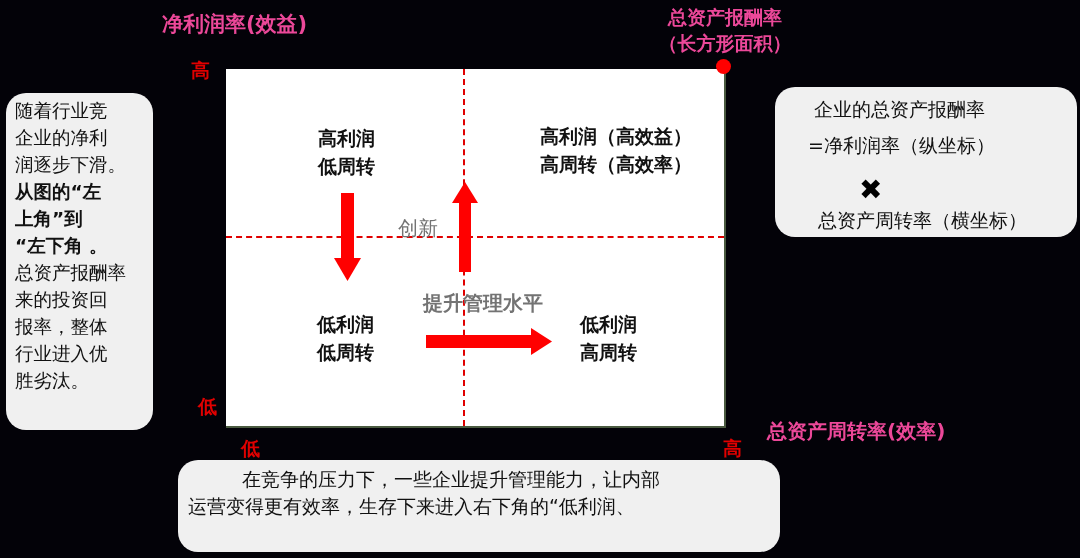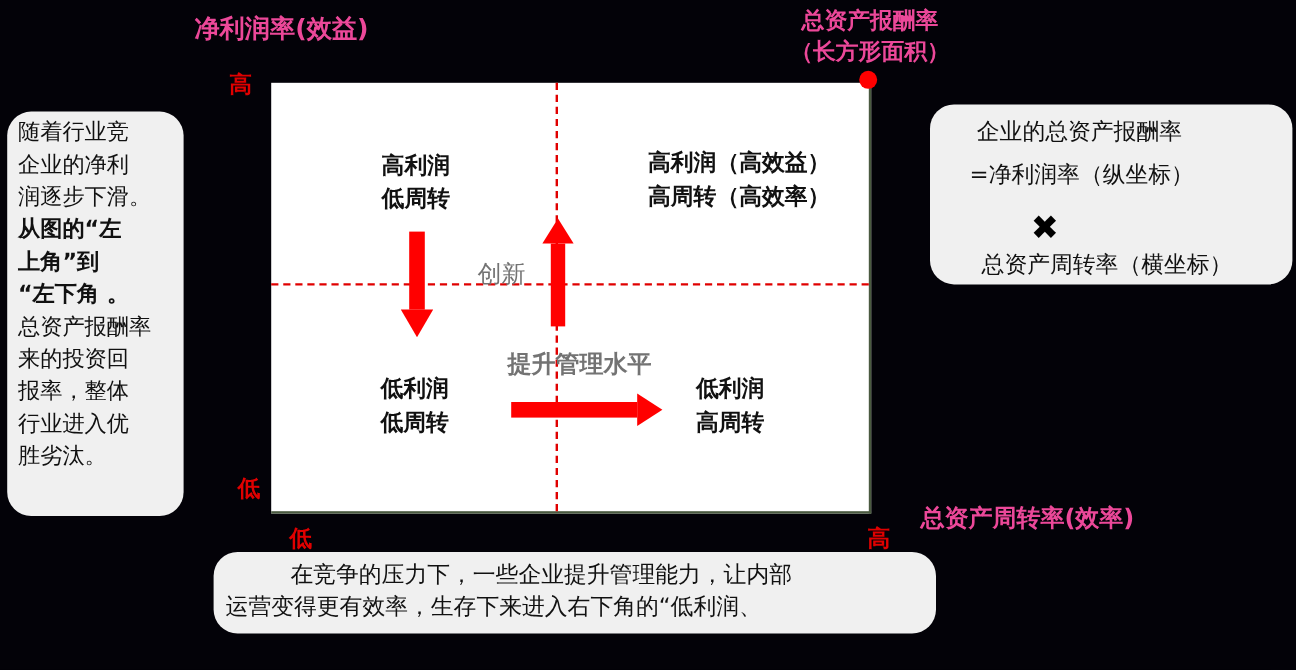--- a/index.html
+++ b/index.html
@@ -24,21 +24,21 @@
     .quad { position:absolute; color:#111; font-weight:bold; font-size:19px; line-height:28px; }
     .lbl { position:absolute; color:#737373; font-size:20px; }
     .lbl-bold { font-weight:bold; }
 
     #red-dot { left:716px; top:59px; width:15px; height:15px; border-radius:50%; background:#ff0000; }
 
     .side-box { position:absolute; background:#f0f0f0; color:#111;border-radius:20px; }
     #left-box { left:6px; top:93px; width:132px; height:323px; padding:4px 6px 10px 9px; font-size:18.5px; line-height:27px; }
     #left-box .bold { font-weight:bold; }
     #right-box { left:775px; top:87px; width:302px; height:150px; font-size:19px; }
-    #bottom-box { left:178px; top:460px; width:602px; height:68px; font-size:19px; line-height:27px; padding:0 10px; box-sizing:border-box; }
+    #bottom-box { left:178px; top:460px; width:602px; height:92px; font-size:19px; line-height:27px; padding:0 10px; box-sizing:border-box; }
     .cross { position:absolute; left:84px; top:86px; font-size:28px; font-weight:bold; color:#000; }
   </style>
 </head>
 <body>
 
 <div class="abs white-title" id="y-axis-title">净利润率(效益)</div>
 <div class="abs white-title" id="corner-title">
   <div>总资产报酬率</div>
   <div>（长方形面积）</div>
 </div>

